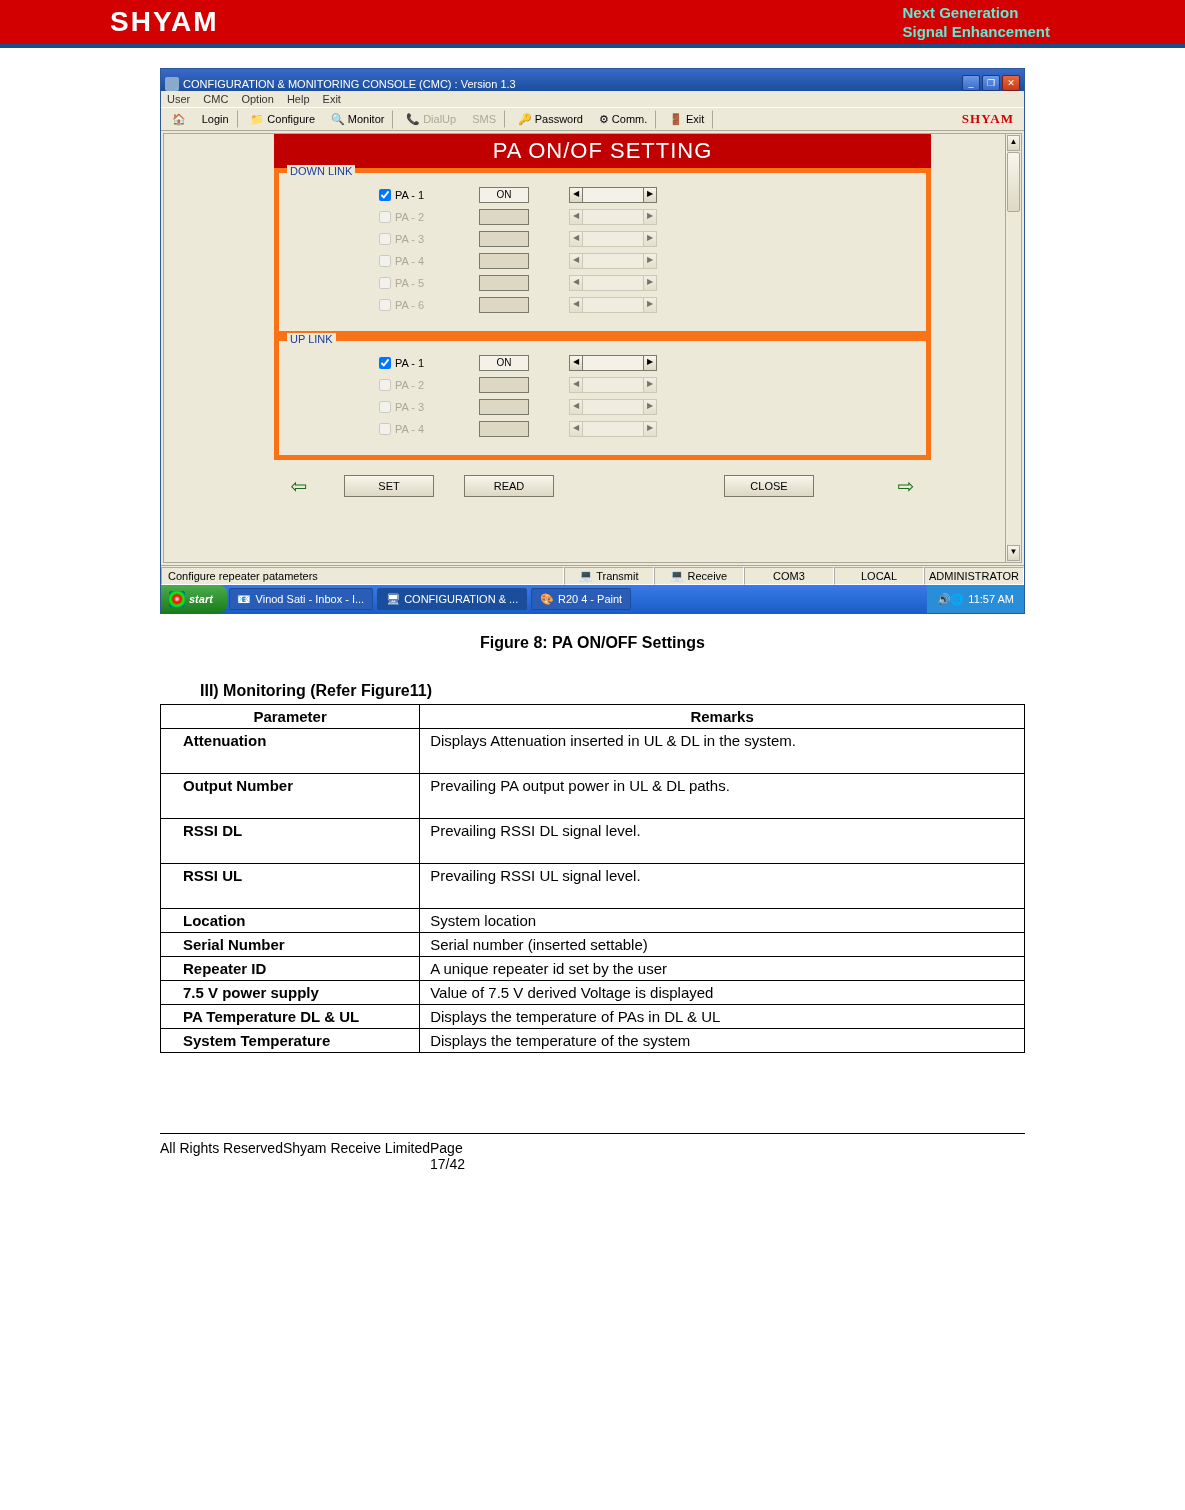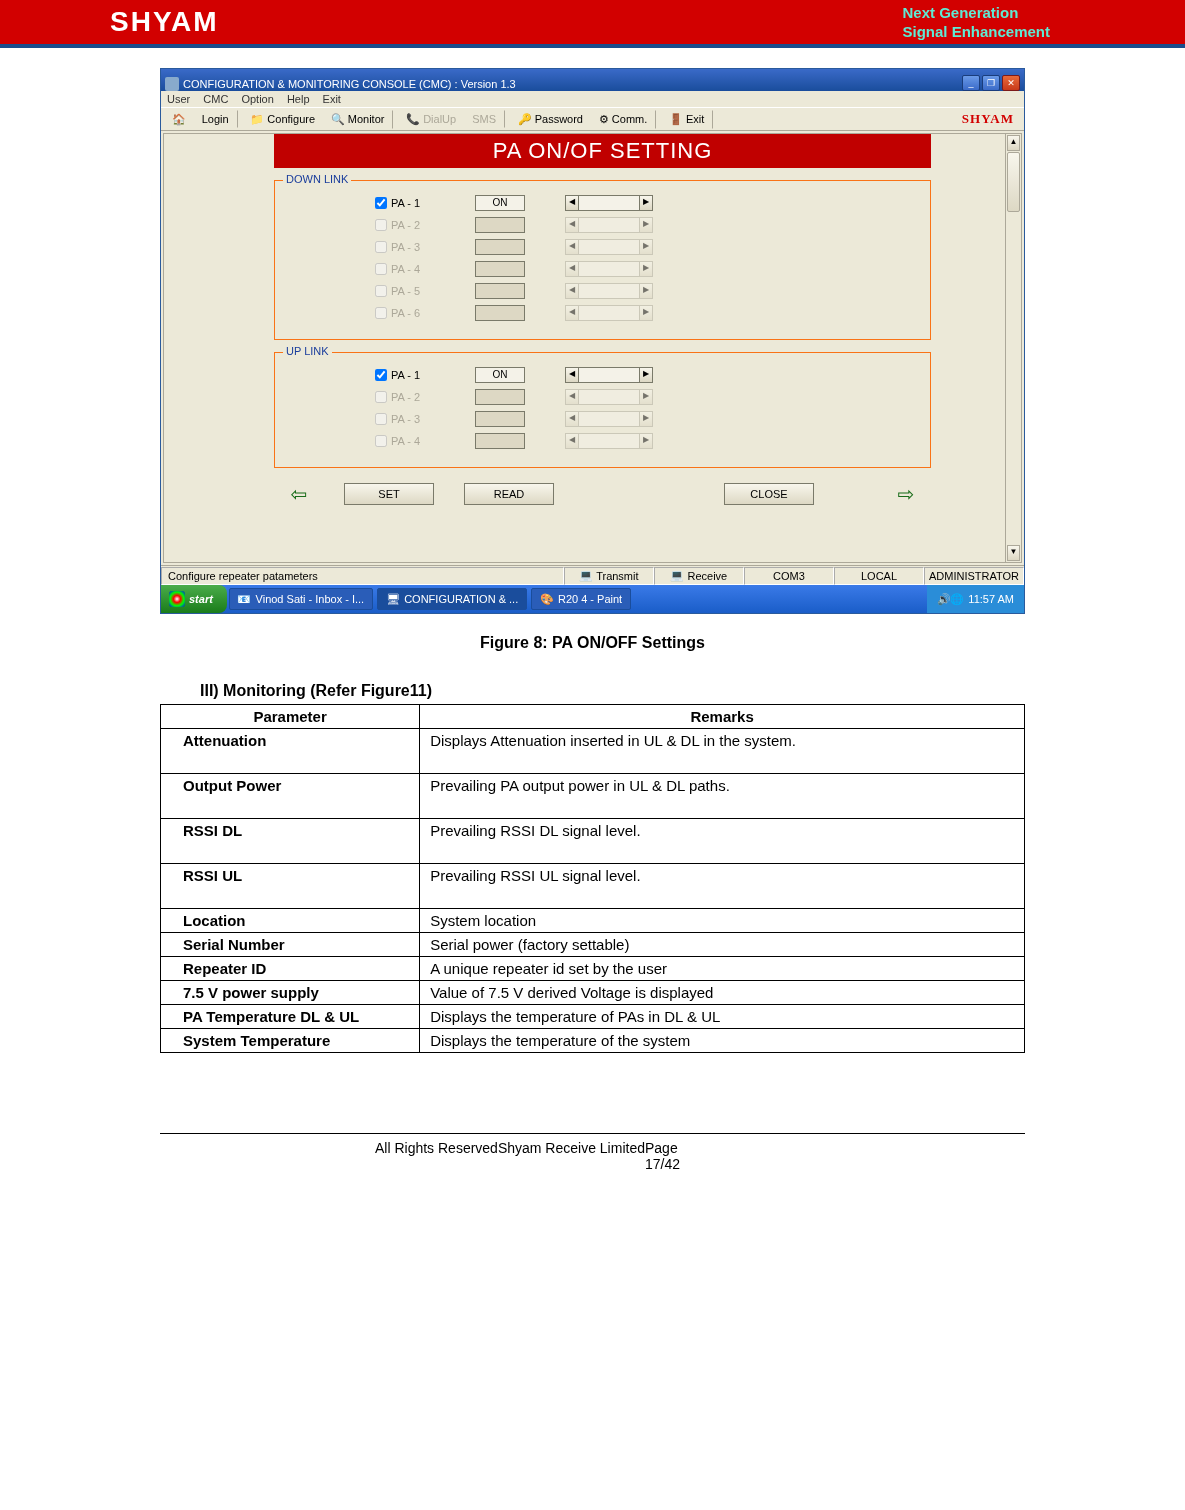--- a/index.html
+++ b/index.html
@@ -31,21 +31,21 @@
   
   .app-body-wrap { padding: 2px; background: #ece9d8; }
   .app-body { background: #ece9d8; border: 1px solid #aca899; height: 430px; position: relative; overflow: hidden;}
   .scroll-track { position: absolute; right: 0; top: 0; bottom: 0; width: 16px; background: #ece9d8; border-left: 1px solid #aca899;}
   .scroll-arrow { height: 16px; background: linear-gradient(#f8f6ec,#ddd8c4); border: 1px solid #aca899; margin: 1px; font-size: 8px; text-align: center; line-height: 12px;}
   .scroll-thumb { position: absolute; top: 18px; left: 1px; right: 1px; height: 60px; background: linear-gradient(#f8f6ec,#ddd8c4); border: 1px solid #aca899; border-radius: 2px;}
   
   .inner-content { padding: 0 90px 0 110px; position: relative;}
   .pa-title { background: #c00000; color: #fff; font-size: 22px; text-align: center; padding: 4px; font-family: Arial; letter-spacing: 1px;}
   
-  .fieldset { border: 1px solid #f97316; margin-top: 12px; padding: 8px 24px 12px 20px; position: relative;}
+  .fieldset { border: 5px solid #f97316; padding: 8px 24px 12px 20px; position: relative;}
   .fieldset-label { position: absolute; top: -8px; left: 8px; background: #ece9d8; color: #1a3d9c; font-size: 11px; padding: 0 3px;}
   
   .pa-row { display: flex; align-items: center; gap: 40px; margin: 6px 0 6px 80px; }
   .pa-check { display: flex; align-items: center; gap: 4px; width: 60px;}
   .pa-check input { width: 12px; height: 12px; }
   .pa-check.disabled { color: #aca899; }
   .pa-status { width: 50px; height: 16px; border: 1px solid #7a7a6a; text-align: center; font-size: 10px; line-height: 14px; background: #f4f2e8;}
   .pa-status.off { background: #ddd8c4;}
   .pa-slider { display: flex; align-items: center;}
   .slider-btn { width: 14px; height: 16px; background: linear-gradient(#f8f6ec,#ddd8c4); border: 1px solid #7a7a6a; font-size: 8px; text-align: center; line-height: 12px;}
@@ -75,21 +75,21 @@
   
   .section-heading { font-weight: bold; font-size: 16px; margin-left: 40px; margin-bottom: 4px;}
   
   .param-table { border-collapse: collapse; width: 100%; font-size: 15px;}
   .param-table th, .param-table td { border: 1.5px solid #000; padding: 3px 10px; text-align: left; vertical-align: top;}
   .param-table th { font-weight: bold; text-align: center;}
   .param-table td.pname { font-weight: bold; width: 30%; padding-left: 22px;}
   .param-table tr.tall td { padding-bottom: 24px;}
   
   .footer-line { border-top: 1px solid #000; margin: 50px 160px 6px 160px;}
-  .footer-row { display: flex; justify-content: center; padding: 0 290px 20px 160px; font-size: 14px;}
+  .footer-row { display: flex; justify-content: flex-start; padding: 0 290px 20px 160px; font-size: 14px;}
   .footer-page { text-align: left;}
 </style>
 </head>
 <body>
 
 <div class="top-banner">
   <div class="logo">SHYAM</div>
   <div class="banner-text">
     <div>Next Generation</div>
     <div>Signal Enhancement</div>
@@ -292,38 +292,38 @@
       <th>Parameter</th>
       <th>Remarks</th>
     </tr>
   </thead>
   <tbody id="param-tbody">
         <tr class="tall">
           <td class="pname">Attenuation</td>
           <td>Displays Attenuation inserted in UL &amp; DL in the system.</td>
         </tr>
         <tr class="tall">
-          <td class="pname">Output Power</td>
+          <td class="pname">Output Number</td>
           <td>Prevailing PA output power in UL &amp; DL paths.</td>
         </tr>
         <tr class="tall">
           <td class="pname">RSSI DL</td>
           <td>Prevailing RSSI DL signal level.</td>
         </tr>
         <tr class="tall">
           <td class="pname">RSSI UL</td>
           <td>Prevailing RSSI UL signal level.</td>
         </tr>
         <tr>
           <td class="pname">Location</td>
           <td>System location</td>
         </tr>
         <tr>
           <td class="pname">Serial Number</td>
-          <td>Serial power (factory settable)</td>
+          <td>Serial number (inserted settable)</td>
         </tr>
         <tr>
           <td class="pname">Repeater ID</td>
           <td>A unique repeater id set by the user</td>
         </tr>
         <tr>
           <td class="pname">7.5 V power supply</td>
           <td>Value of 7.5 V derived Voltage is displayed</td>
         </tr>
         <tr>

